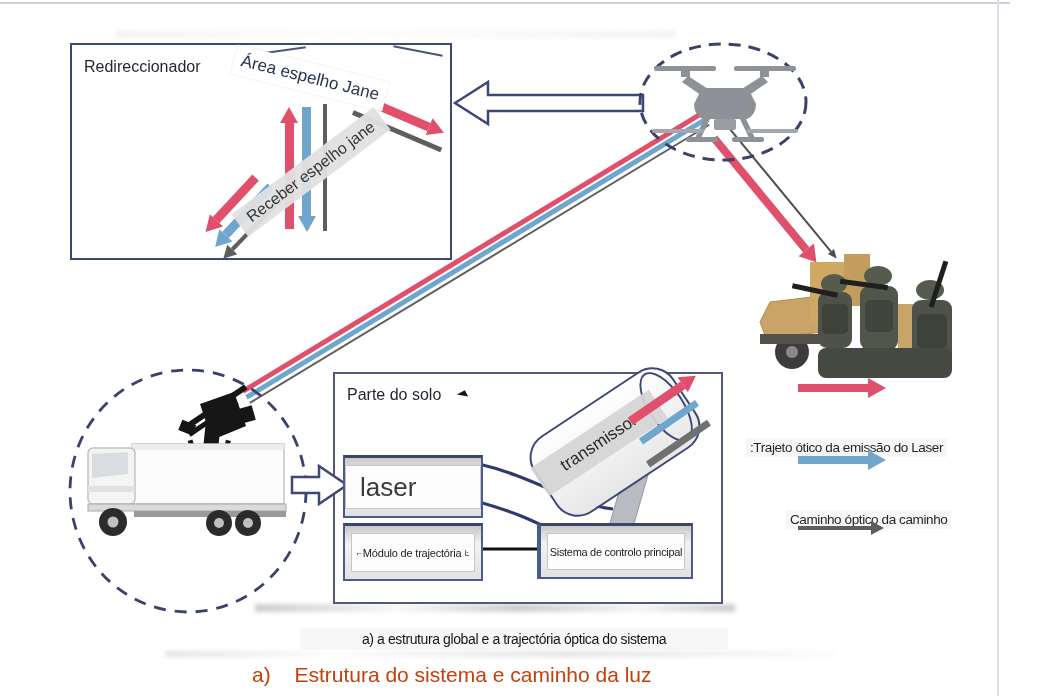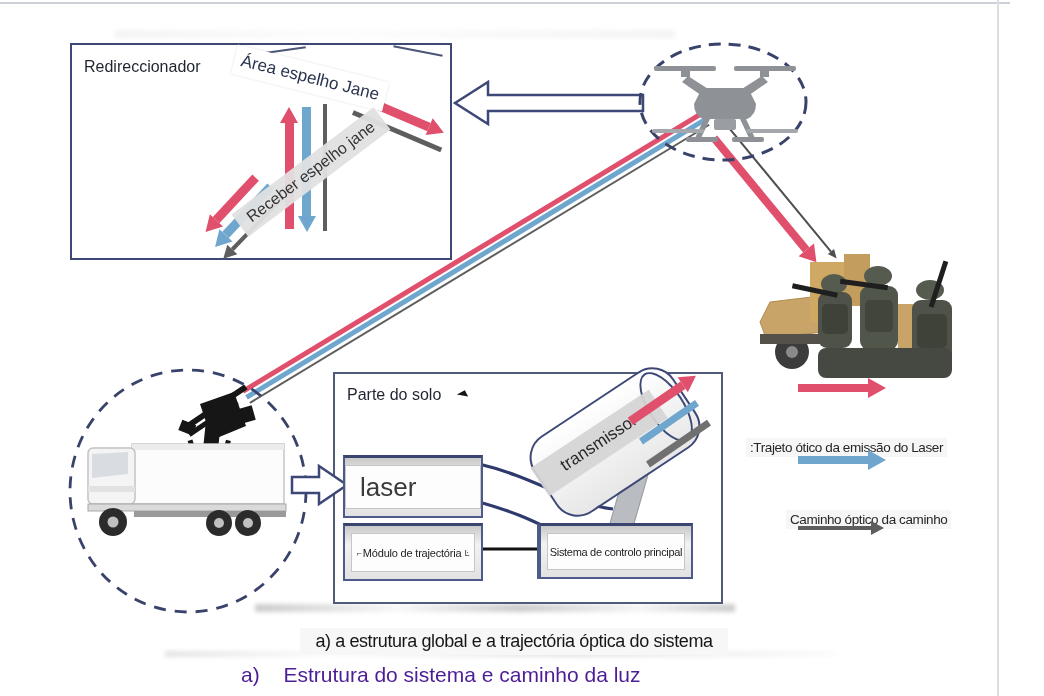--- a/index.html
+++ b/index.html
@@ -261,22 +261,22 @@
       <i class="shaft"></i>
       <i class="head"></i>
     </div>
   <div class="legend-label" style="left:786px;top:482px;font-size:13.5px;">Caminho óptico da caminho</div>
 
   <div class="sarrow gray thin" style="left:798px;top:521px;width:86px;">
       <i class="shaft"></i>
       <i class="head"></i>
     </div>
 
-  <div class="abs" style="left:300px;top:628px;width:420px;text-align:center;font-size:18px;letter-spacing:-0.4px;color:#161616;background:#f7f7f7;padding:3px 4px;z-index:4;">a) a estrutura global e a trajectória óptica do sistema</div>
-  <div class="abs" style="left:241px;top:663px;font-size:21px;color:#4c1d95;z-index:4;white-space:nowrap;">
+  <div class="abs" style="left:300px;top:628px;width:420px;text-align:center;font-size:14px;letter-spacing:-0.4px;color:#161616;background:#f7f7f7;padding:3px 4px;z-index:4;">a) a estrutura global e a trajectória óptica do sistema</div>
+  <div class="abs" style="left:252px;top:663px;font-size:21px;color:#c2410c;z-index:4;white-space:nowrap;">
     <span>a)</span>
     <span style="display:inline-block;width:12px;"></span>
     <span>Estrutura do sistema e caminho da luz</span>
   </div>
 
   <div class="smudge" style="left:255px;top:604px;width:480px;height:8px;opacity:.26;background:linear-gradient(90deg,#3c3c3c,rgba(60,60,60,.15) 30%,#3c3c3c 55%,rgba(60,60,60,.2) 80%,#3c3c3c);"></div>
   <div class="smudge" style="left:165px;top:651px;width:670px;height:6px;opacity:.15;background:linear-gradient(90deg,#4a4a4a,rgba(70,70,70,.1) 25%,#4a4a4a 60%,rgba(70,70,70,.12));"></div>
   <div class="smudge" style="left:115px;top:30px;width:560px;height:8px;opacity:.08;background:linear-gradient(90deg,#777,rgba(120,120,120,.2) 40%,#777);"></div>
 
 </div>

